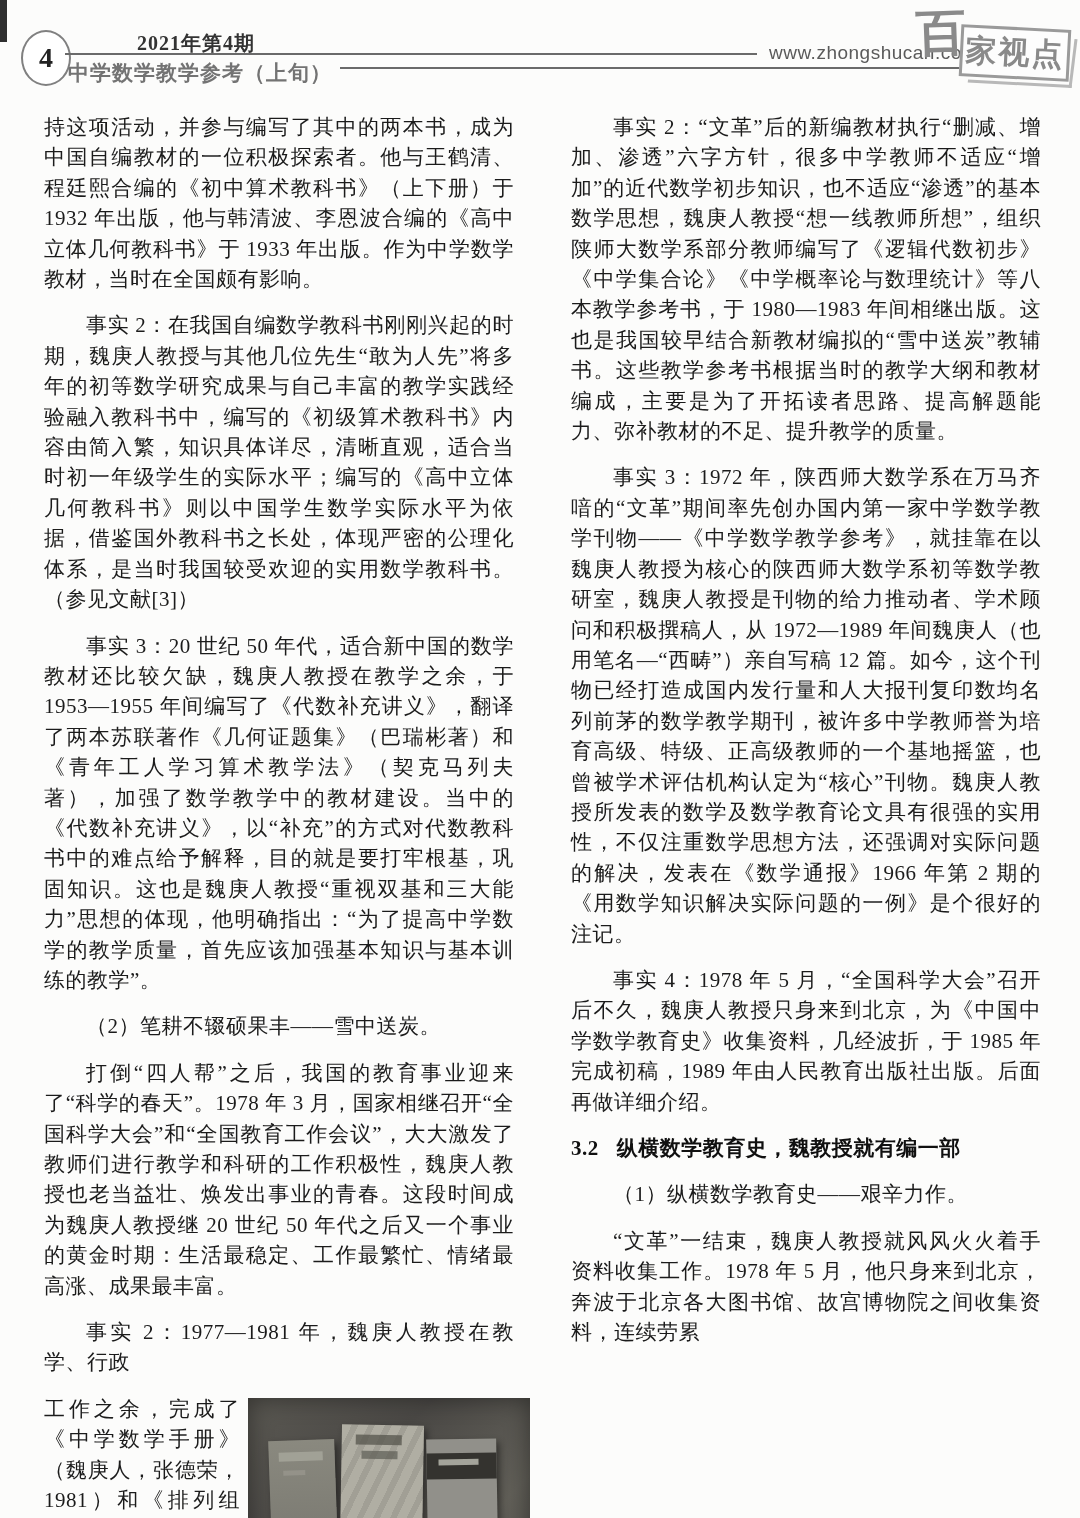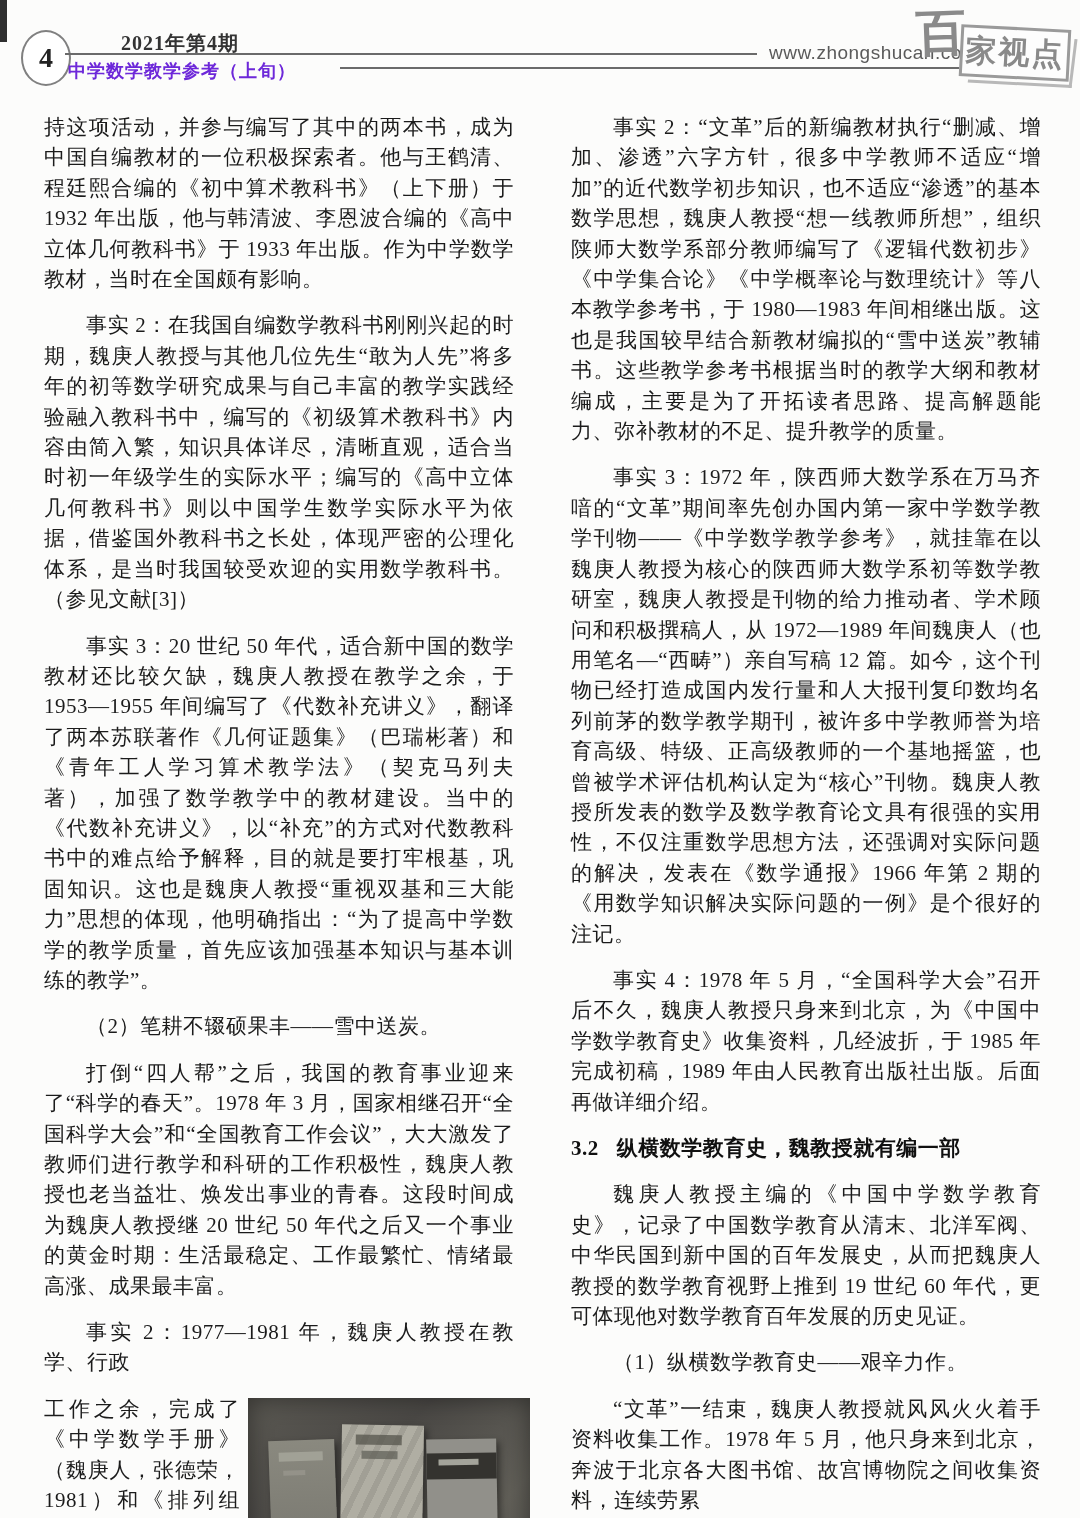--- a/index.html
+++ b/index.html
@@ -11,25 +11,25 @@
   .page { position:absolute; inset:0; }
   .scan-artifact { position:absolute; left:0; top:0; width:7px; height:42px; background:#2f2f2f; }
 
   
   .pnum {
     position:absolute; left:21px; top:30px; width:46px; height:52px;
     border:2px solid #808080; border-radius:50%; background:#fff;
     display:flex; align-items:center; justify-content:center;
     font-size:28px; font-weight:bold; color:#222;
   }
-  .issue { position:absolute; left:121px; top:30px; font-size:20px; font-weight:600; color:#333; letter-spacing:1px; }
+  .issue { position:absolute; left:137px; top:30px; font-size:20px; font-weight:600; color:#333; letter-spacing:1px; }
   .rule { background:#6a6a6a; height:2px; position:absolute; }
   .rule-a { left:65px; top:53px; width:692px; }
   .rule-b { left:340px; top:67px; width:723px; }
-  .journal { position:absolute; left:68px; top:59px; font-size:18px; font-weight:600; color:#6d28d9; letter-spacing:1px; }
+  .journal { position:absolute; left:68px; top:59px; font-size:21px; font-weight:600; color:#737373; letter-spacing:1px; }
   .url { position:absolute; left:769px; top:42px; font-size:19px; color:#5a5a5a;
          font-family:"Liberation Sans","DejaVu Sans",sans-serif; letter-spacing:.5px; }
   .logo { position:absolute; left:916px; top:8px; width:158px; height:72px; }
   .logo-bai { position:absolute; left:0; top:0; font-size:50px; line-height:1; font-weight:bold; color:#8a8a8a; transform:rotate(-2deg); }
   .logo-box {
     position:absolute; left:44px; top:19px; width:104px; height:46px;
     border:3px solid #9a9a9a; background:#fdfdfd; transform:rotate(3deg);
     display:flex; align-items:center; justify-content:center;
   }
   .logo-box::after {
@@ -121,17 +121,16 @@
     <p class="para">工作之余，完成了《中学数学手册》（魏庚人，张德荣，1981）和《排列组合》（魏庚人，1982）两本书（参见图9）。他还积极倡导《中国中等数学文摘》的编辑工作，亲自为书作序（参见文献[1]第 338 页）。（《中国中等数学文摘》已出版 1980 年辑，其他年段也已编辑好，因故没能印刷）</p>
   </div>
 
   <div class="col col-right">
     <p class="para ind">事实 2：“文革”后的新编教材执行“删减、增加、渗透”六字方针，很多中学教师不适应“增加”的近代数学初步知识，也不适应“渗透”的基本数学思想，魏庚人教授“想一线教师所想”，组织陕师大数学系部分教师编写了《逻辑代数初步》《中学集合论》《中学概率论与数理统计》等八本教学参考书，于 1980—1983 年间相继出版。这也是我国较早结合新教材编拟的“雪中送炭”教辅书。这些教学参考书根据当时的教学大纲和教材编成，主要是为了开拓读者思路、提高解题能力、弥补教材的不足、提升教学的质量。</p>
     <p class="para ind">事实 3：1972 年，陕西师大数学系在万马齐喑的“文革”期间率先创办国内第一家中学数学教学刊物——《中学数学教学参考》，就挂靠在以魏庚人教授为核心的陕西师大数学系初等数学教研室，魏庚人教授是刊物的给力推动者、学术顾问和积极撰稿人，从 1972—1989 年间魏庚人（也用笔名—“西畴”）亲自写稿 12 篇。如今，这个刊物已经打造成国内发行量和人大报刊复印数均名列前茅的数学教学期刊，被许多中学教师誉为培育高级、特级、正高级教师的一个基地摇篮，也曾被学术评估机构认定为“核心”刊物。魏庚人教授所发表的数学及数学教育论文具有很强的实用性，不仅注重数学思想方法，还强调对实际问题的解决，发表在《数学通报》1966 年第 2 期的《用数学知识解决实际问题的一例》是个很好的注记。</p>
     <p class="para ind">事实 4：1978 年 5 月，“全国科学大会”召开后不久，魏庚人教授只身来到北京，为《中国中学数学教育史》收集资料，几经波折，于 1985 年完成初稿，1989 年由人民教育出版社出版。后面再做详细介绍。</p>
     <p class="para heading">
       <span class="hnum">3.2</span><span>纵横数学教育史，魏教授就有编一部</span>
     </p>
-    <p class="para ind">魏庚人教授主编的《中国中学数学教育史》，记录了中国数学教育从清末、北洋军阀、中华民国到新中国的百年发展史，从而把魏庚人教授的数学教育视野上推到 19 世纪 60 年代，更可体现他对数学教育百年发展的历史见证。</p>
     <p class="para ind">（1）纵横数学教育史——艰辛力作。</p>
     <p class="para ind">“文革”一结束，魏庚人教授就风风火火着手资料收集工作。1978 年 5 月，他只身来到北京，奔波于北京各大图书馆、故宫博物院之间收集资料，连续劳累</p>
   </div>
 </div>
 
 </body></html>

